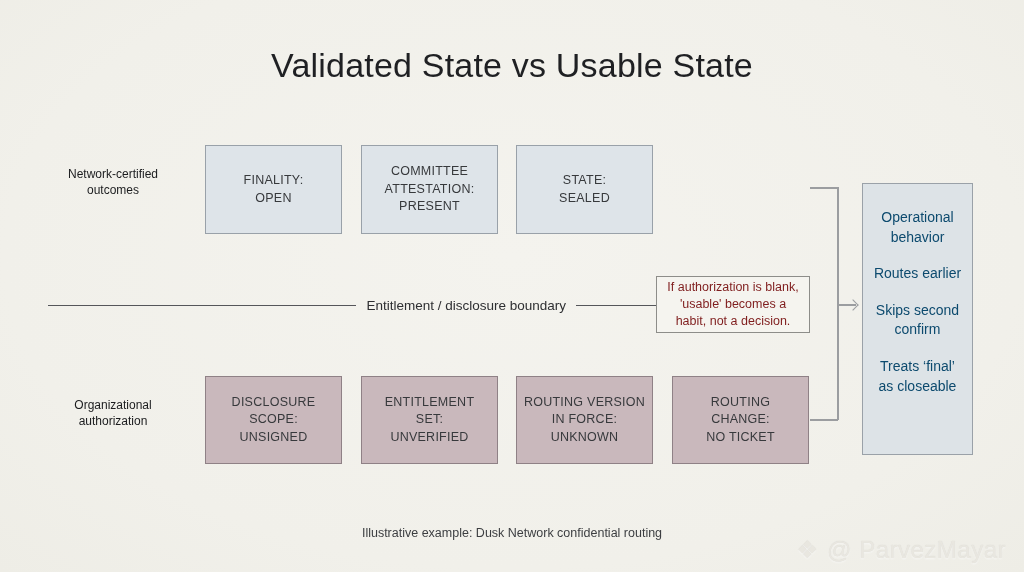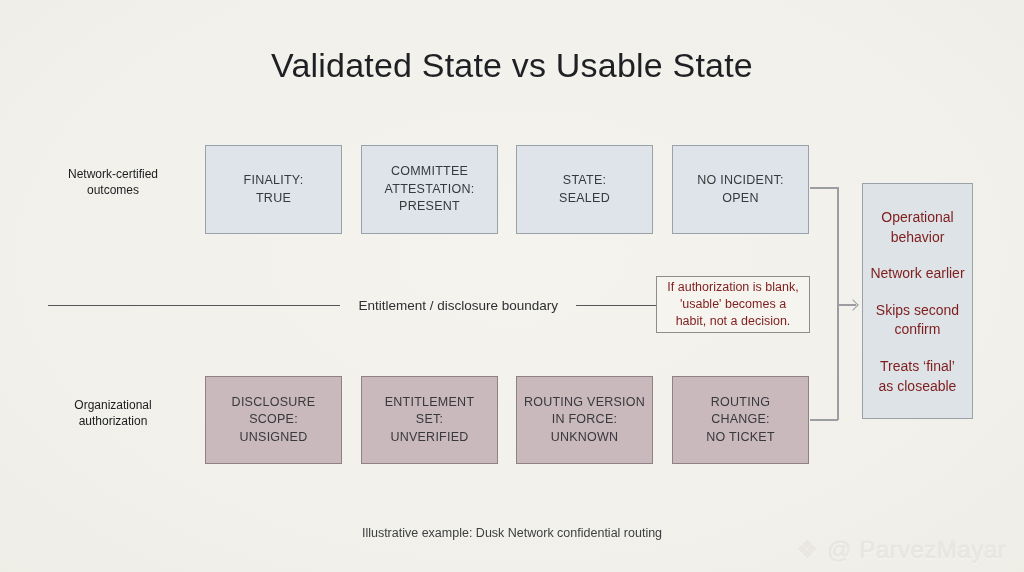--- a/index.html
+++ b/index.html
@@ -68,21 +68,21 @@
   .c0 { left: 205px; } .c1 { left: 361px; } .c2 { left: 516px; } .c3 { left: 672px; }
 
   .boundary {
     position: absolute;
     left: 48px;
     top: 293px;
     width: 608px;
     height: 24px;
     display: flex;
     align-items: center;
-    gap: 18px;
+    gap: 10px;
   }
   .bline {
     height: 0;
     border-top: 1.5px solid #55565a;
   }
   .bline.left { flex: 1; }
   .bline.right { width: 80px; }
   .boundary-label {
     font-size: 13.5px;
     color: #2e2f32;
@@ -125,32 +125,32 @@
     border-right: 1.5px solid #9b9da0;
     transform: rotate(45deg);
     background: transparent;
   }
 
   .outcome {
     position: absolute;
     left: 862px;
     top: 183px;
     width: 111px;
-    height: 236px;
+    height: 272px;
     background: #dde3e7;
     border: 1px solid #9aa1a8;
     display: flex;
     flex-direction: column;
     align-items: center;
     padding-top: 24px;
     gap: 17px;
     text-align: center;
     font-size: 14px;
     line-height: 1.4;
-    color: #7f1d1d;
+    color: #0c4a6e;
     white-space: pre-line;
   }
 
   .caption {
     position: absolute;
     top: 526px;
     left: 0;
     width: 100%;
     text-align: center;
     font-size: 12.5px;
@@ -176,28 +176,26 @@
 <div class="canvas">
 
   <h1 class="page-title">Validated State vs Usable State</h1>
 
   <div class="row-label top">Network-certified
 outcomes</div>
   <div class="row-label bottom">Organizational
 authorization</div>
 
   <div class="box certified c0">FINALITY:
-TRUE</div>
+OPEN</div>
   <div class="box certified c1">COMMITTEE
 ATTESTATION:
 PRESENT</div>
   <div class="box certified c2">STATE:
 SEALED</div>
-  <div class="box certified c3">NO INCIDENT:
-OPEN</div>
 
   <div class="boundary">
     <div class="bline left"></div>
     <span class="boundary-label">Entitlement / disclosure boundary</span>
     <div class="bline right"></div>
   </div>
 
   <div class="note">If authorization is blank,
 'usable' becomes a
 habit, not a decision.</div>
@@ -217,21 +215,21 @@
 
   <div class="connector conn-h-top"></div>
   <div class="connector conn-v"></div>
   <div class="connector conn-h-bottom"></div>
   <div class="connector conn-arrow"></div>
   <div class="arrowhead"></div>
 
   <div class="outcome">
     <div>Operational
 behavior</div>
-    <div>Network earlier</div>
+    <div>Routes earlier</div>
     <div>Skips second
 confirm</div>
     <div>Treats ‘final’
 as closeable</div>
   </div>
 
   <div class="caption">Illustrative example: Dusk Network confidential routing</div>
 
   <div class="watermark">
     <span class="wm-icon">❖</span>

